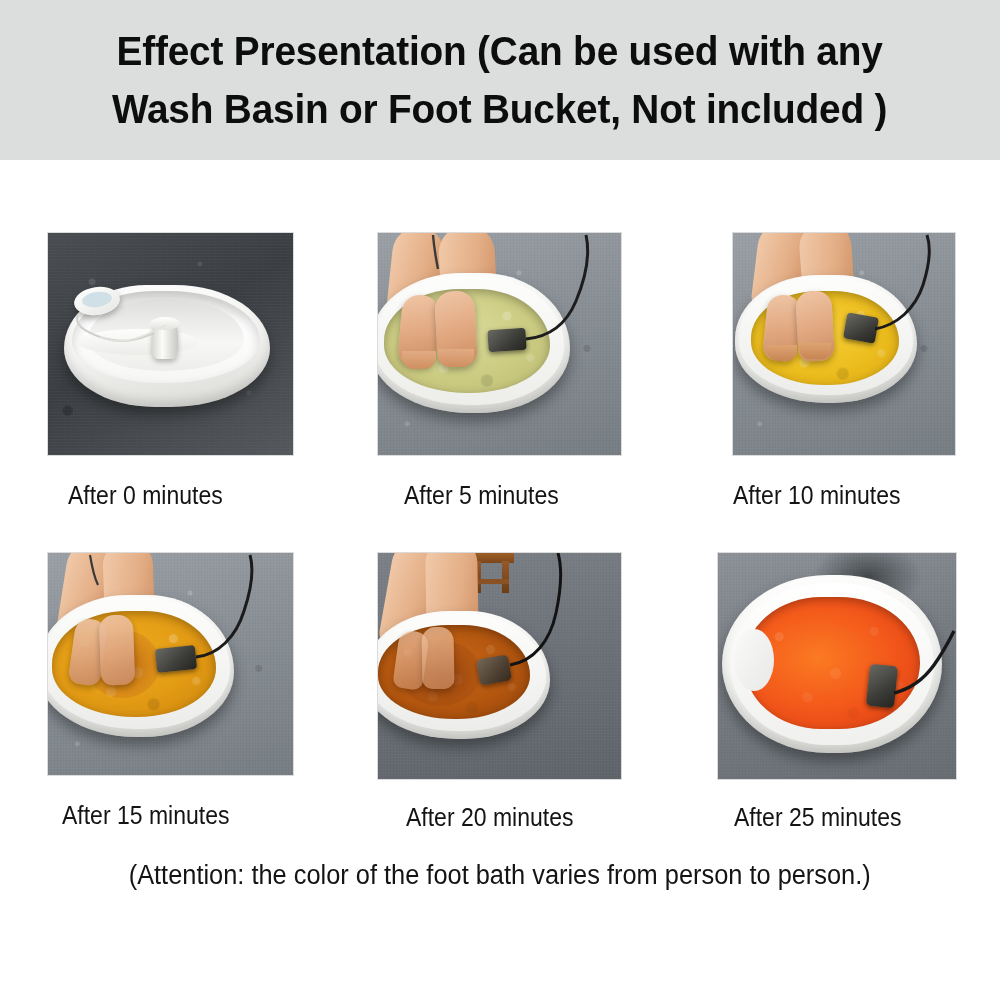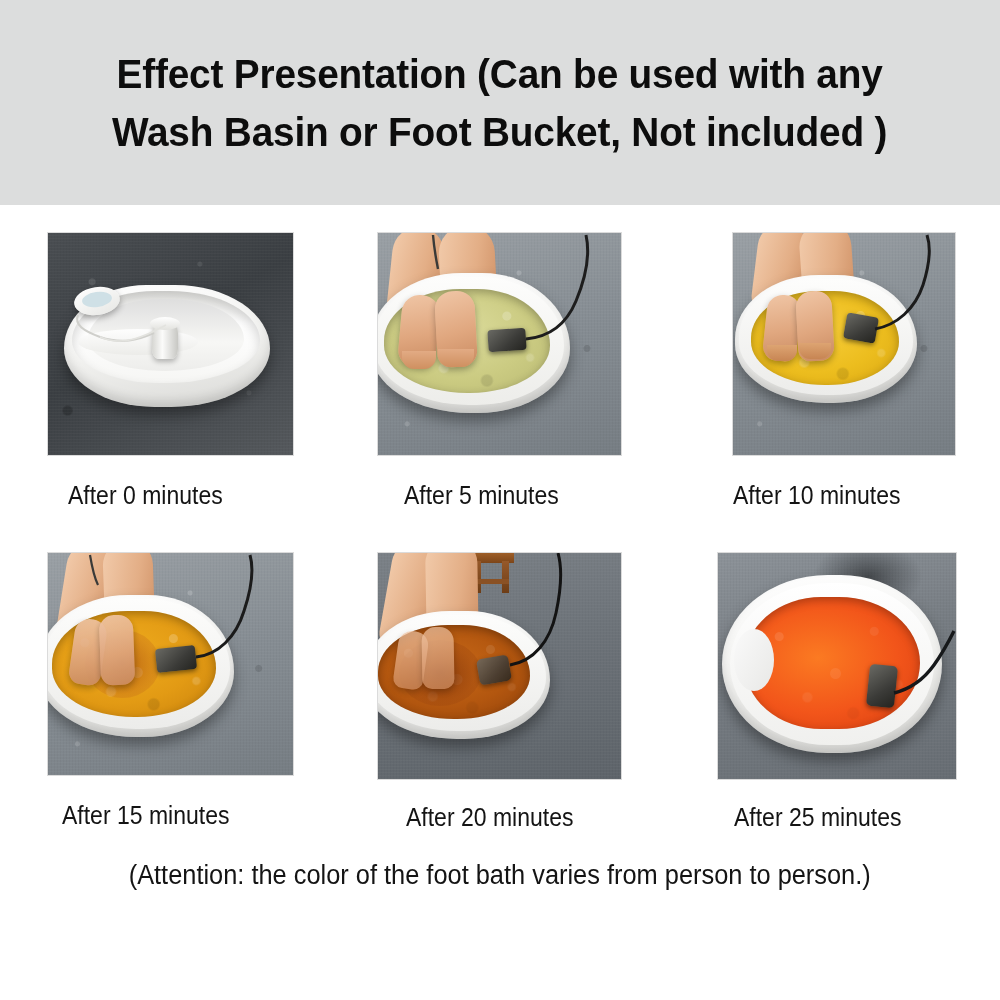--- a/index.html
+++ b/index.html
@@ -5,21 +5,21 @@
   html,body{margin:0;padding:0;}
   body{
     width:1000px;height:1000px;
     background:#ffffff;
     font-family:"Liberation Sans",sans-serif;
     overflow:hidden;
     position:relative;
   }
   
   .header{
-    position:absolute;left:0;top:0;width:1000px;height:205px;
+    position:absolute;left:0;top:0;width:1000px;height:160px;
     background:#dcdddd;
     display:flex;align-items:center;justify-content:center;
   }
   .header-text{
     font-size:40px;
     font-weight:bold;
     color:#0d0d0d;
     line-height:1.45;
     text-align:center;
     letter-spacing:-0.2px;

